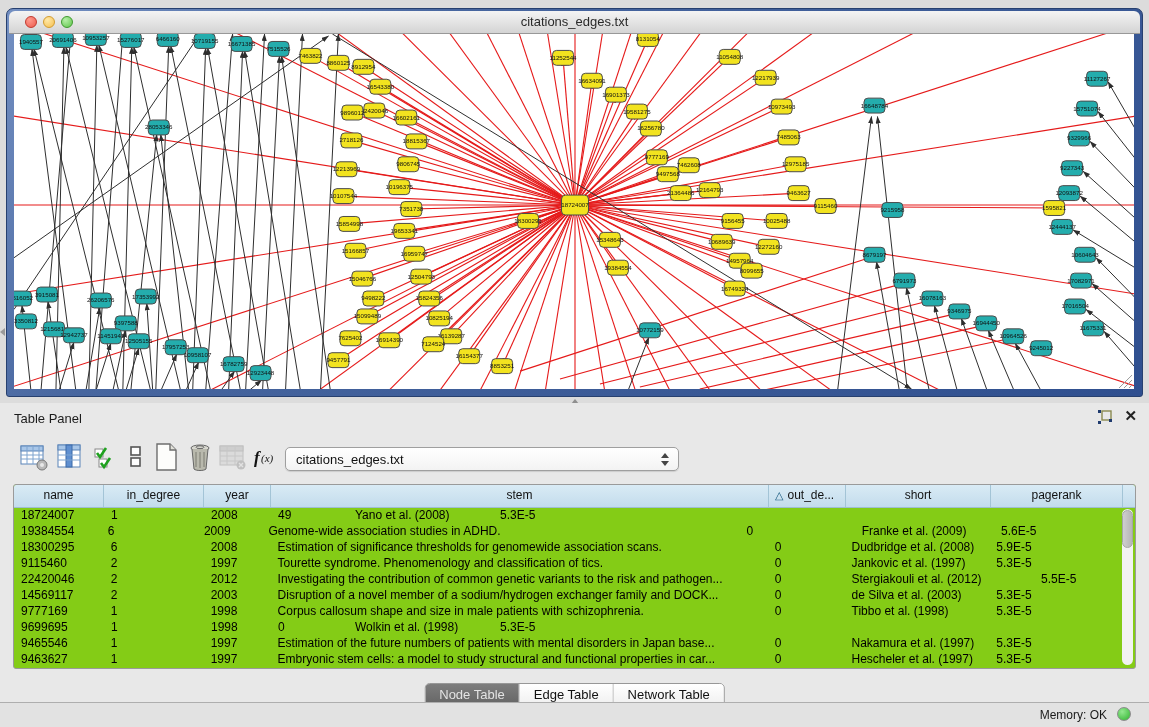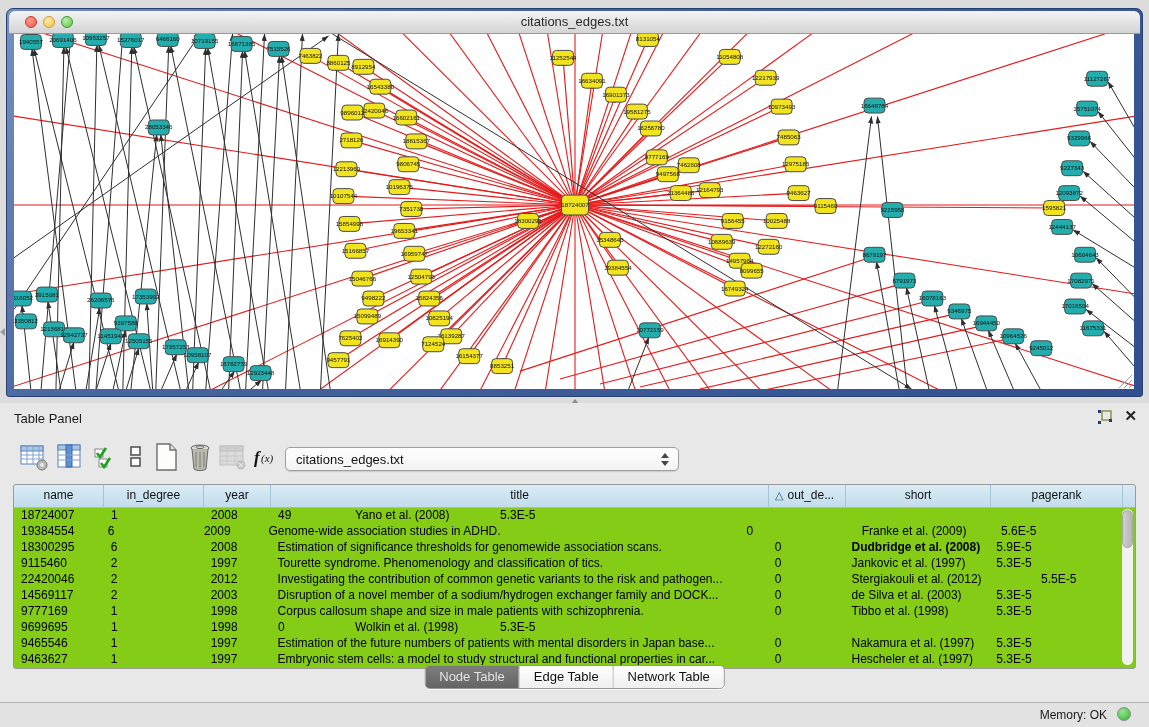--- a/index.html
+++ b/index.html
@@ -50,21 +50,21 @@
   .hcell.sorted{text-align:left;padding-left:6px;}
   .hcell .tri{color:#17597d;font-size:11px;margin-right:4px;}
   #tbody{position:absolute;left:0;top:22px;right:14px;bottom:0;overflow:hidden;}
   .trow{display:flex;height:16px;}
   .tcell{box-sizing:border-box;font-size:12px;color:#000;line-height:16px;padding-left:7px;
     overflow:hidden;white-space:nowrap;}
   #vscroll{position:absolute;right:2px;top:24px;width:11px;bottom:3px;background:#f2f2f2;border-radius:6px;}
   #vthumb{position:absolute;left:0;top:1px;width:11px;height:38px;background:linear-gradient(90deg,#cfcfcf,#b5b5b5);
     border:1px solid #a5a5a5;border-radius:6px;box-sizing:border-box;}
 
-  #tabs{position:absolute;left:50%;transform:translateX(-50%);top:262px;display:flex;height:22px;
+  #tabs{position:absolute;left:50%;transform:translateX(-50%);top:280px;display:flex;height:22px;
     border:1px solid #979797;border-radius:5px;overflow:hidden;box-shadow:0 1px 0 rgba(255,255,255,.7);}
   .tab{font-size:13px;line-height:22px;padding:0 14px;background:linear-gradient(#ffffff,#efefef);
     color:#111;border-right:1px solid #bdbdbd;}
   .tab:last-child{border-right:none;}
   .tab.sel{background:linear-gradient(#7d7d7d,#646464);color:#e3e3e3;}
 
   
   #status{position:absolute;left:0;top:702px;width:1149px;height:25px;background:#e2e2e2;
     border-top:1px solid #aeaeae;box-sizing:border-box;}
   #mem-label{position:absolute;right:42px;top:5px;font-size:12px;color:#1a1a1a;}
@@ -749,21 +749,21 @@
             <div class="down"></div>
           </span>
       </div>
     </div>
 
     <div id="tbl">
       <div id="thead">
           <div class="hcell" style="width: 90px;">name</div>
           <div class="hcell" style="width: 100px;">in_degree</div>
           <div class="hcell" style="width: 67px;">year</div>
-          <div class="hcell" style="width: 498px;">title</div>
+          <div class="hcell" style="width: 498px;">stem</div>
           <div class="hcell sorted" style="width: 77px;"><span class="tri">△</span>out_de...</div>
           <div class="hcell" style="width: 145px;">short</div>
           <div class="hcell" style="width: 132px;">pagerank</div>
         </div>
       <div id="tbody">
           <div class="trow">
             <div class="tcell" style="width: 90px;">18724007</div>
             <div class="tcell" style="width: 100px;">1</div>
             <div class="tcell" style="width: 67px;">2008</div>
             <div class="tcell" style="width: 77px;">49</div>
@@ -778,21 +778,21 @@
             <div class="tcell" style="width: 77px;">0</div>
             <div class="tcell" style="width: 145px; margin-left: 41px;">Franke et al. (2009)</div>
             <div class="tcell" style="width: 132px;">5.6E-5</div>
           </div>
           <div class="trow">
             <div class="tcell" style="width: 90px;">18300295</div>
             <div class="tcell" style="width: 100px;">6</div>
             <div class="tcell" style="width: 67px;">2008</div>
             <div class="tcell" style="width: 498px;">Estimation of significance thresholds for genomewide association scans.</div>
             <div class="tcell" style="width: 77px;">0</div>
-            <div class="tcell" style="width: 145px; font-weight: bold;">Dudbridge et al. (2008)</div>
+            <div class="tcell" style="width: 145px;">Dudbridge et al. (2008)</div>
             <div class="tcell" style="width: 132px;">5.9E-5</div>
           </div>
           <div class="trow">
             <div class="tcell" style="width: 90px;">9115460</div>
             <div class="tcell" style="width: 100px;">2</div>
             <div class="tcell" style="width: 67px;">1997</div>
             <div class="tcell" style="width: 498px;">Tourette syndrome. Phenomenology and classification of tics.</div>
             <div class="tcell" style="width: 77px;">0</div>
             <div class="tcell" style="width: 145px;">Jankovic et al. (1997)</div>
             <div class="tcell" style="width: 132px;">5.3E-5</div>

